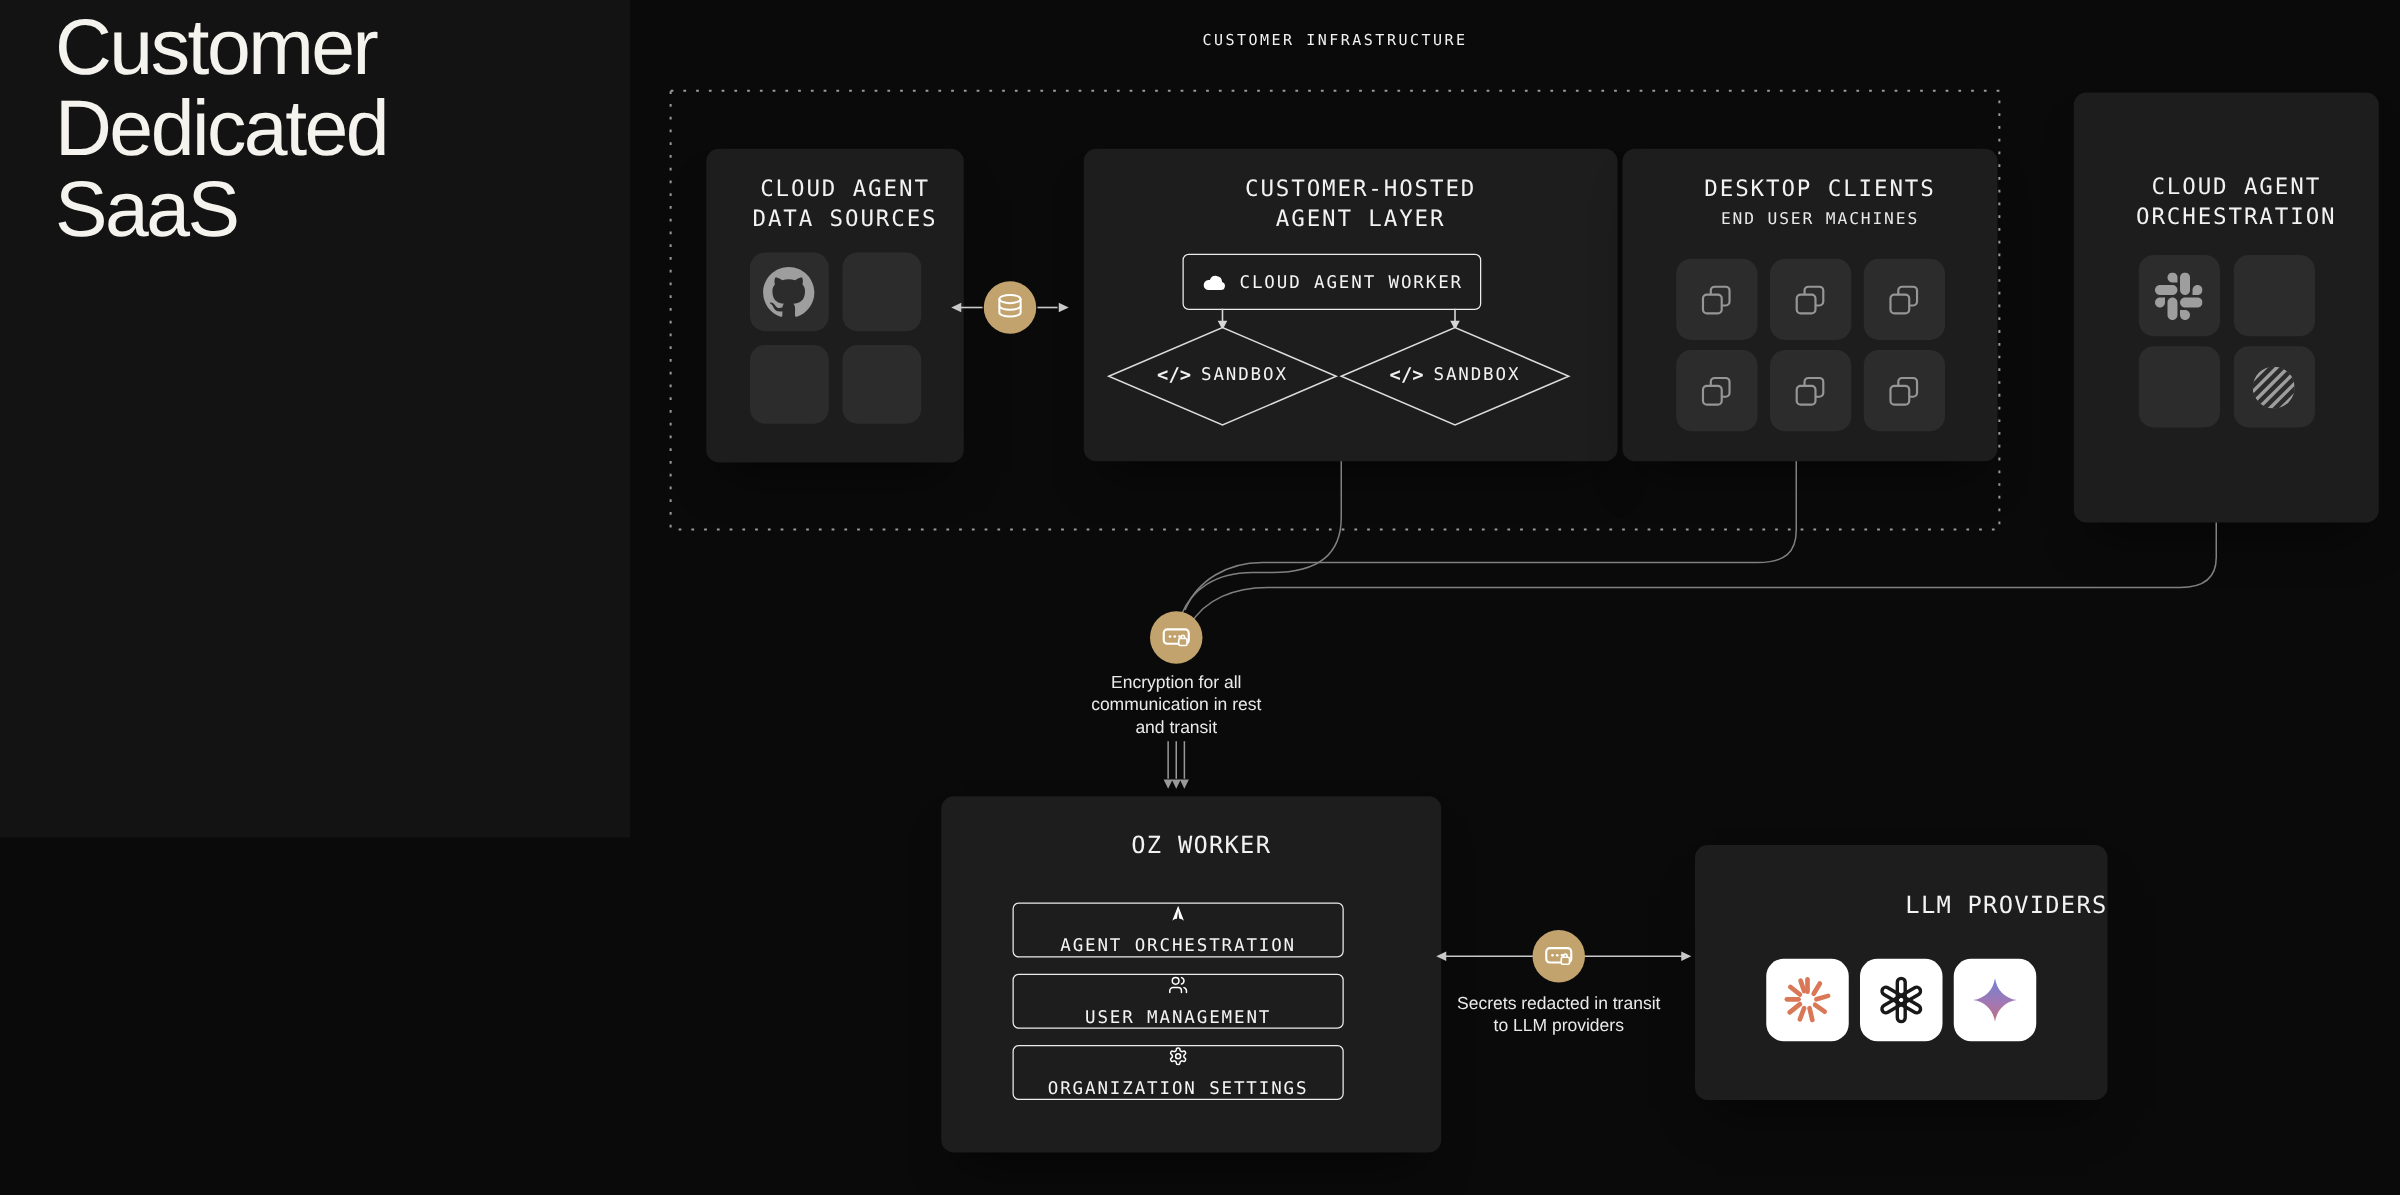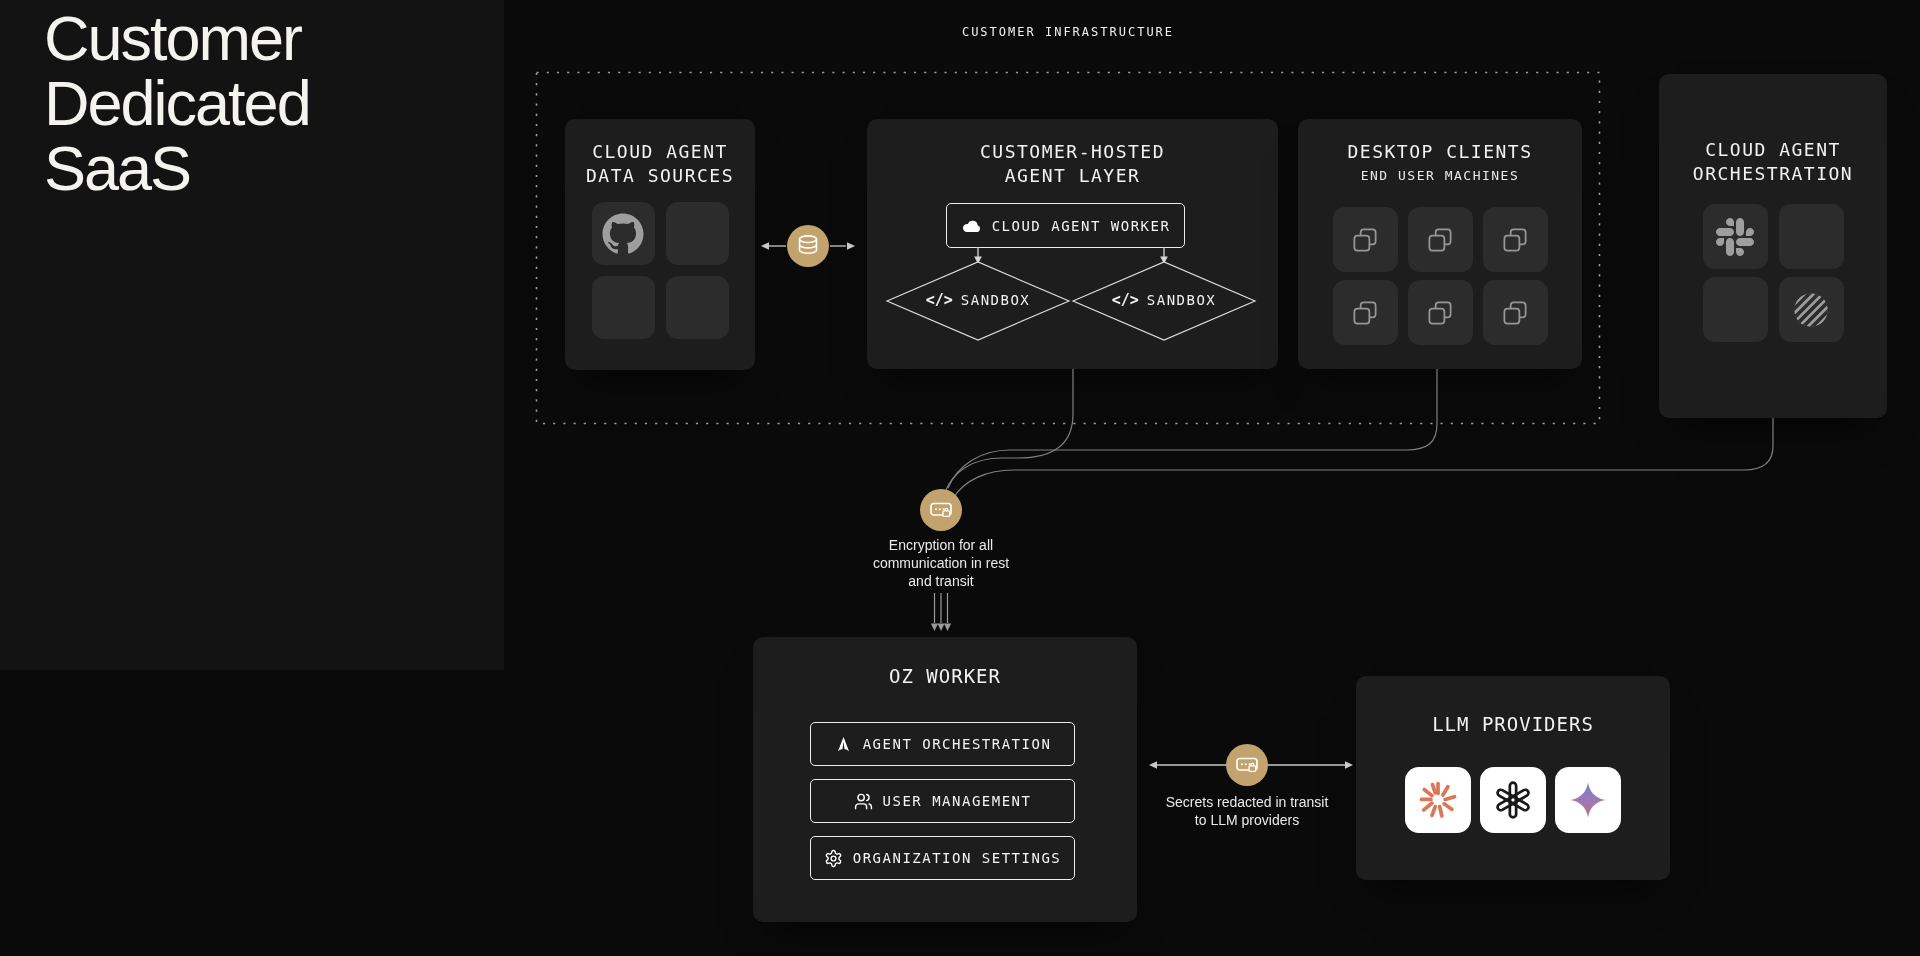--- a/index.html
+++ b/index.html
@@ -7,49 +7,49 @@
           font-family:"Liberation Sans",sans-serif;}
   
   .sidebar{position:absolute;left:0;top:0;width:504px;height:670px;background:#131313;}
   .side-title{position:absolute;left:44px;top:6px;margin:0;font-weight:500;
               font-size:63px;line-height:65px;letter-spacing:-2px;color:#f5f3ee;}
   
   .infra-header{position:absolute;left:536px;top:25px;width:1064px;text-align:center;
                 font-family:"DejaVu Sans Mono",monospace;font-size:12px;letter-spacing:2px;color:#f2f2f2;}
   
   .card{position:absolute;background:#1d1d1d;border-radius:10px;
-        box-shadow:0 24px 36px -16px rgba(0,0,0,.55);}
+        box-shadow:0 24px 36px -16px rgba(0,0,0,.55);padding-left:16px;}
   #card-ds{left:565px;top:119px;width:190px;height:251px;}
   #card-al{left:867px;top:119px;width:411px;height:250px;}
   #card-dc{left:1298px;top:119px;width:284px;height:250px;}
   #card-ig{left:1659px;top:74px;width:228px;height:344px;}
   #card-oz{left:753px;top:637px;width:384px;height:285px;}
   #card-llm{left:1356px;top:676px;width:314px;height:204px;}
   .card-title{margin-top:21px;text-align:center;font-family:"DejaVu Sans Mono",monospace;
               font-size:18px;line-height:24px;letter-spacing:1.5px;color:#f2f2f2;}
   #card-ig .card-title{margin-top:64px;}
   #card-oz .card-title{margin-top:27px;font-size:19px;letter-spacing:1px;}
-  #card-llm .card-title{margin-top:36px;font-size:19px;letter-spacing:1px;}
+  #card-llm .card-title{margin-top:36px;font-size:19px;letter-spacing:1px;text-align:right;}
   .card-subtitle{text-align:center;font-family:"DejaVu Sans Mono",monospace;font-size:13px;
                  letter-spacing:1.5px;color:#e9e9e9;margin-top:4px;}
   
   .tile-grid{position:absolute;left:0;right:0;display:grid;justify-content:center;}
   .tile{background:#2c2c2c;border-radius:12px;display:flex;align-items:center;justify-content:center;}
   #card-ds .tile-grid{top:83px;grid-template-columns:63px 63px;gap:11px;}
   #card-ds .tile{width:63px;height:63px;}
   #card-dc .tile-grid{top:88px;grid-template-columns:65px 65px 65px;gap:8px 10px;}
   #card-dc .tile{width:65px;height:65px;}
   #card-ig .tile-grid{top:130px;grid-template-columns:65px 65px;gap:8px 11px;}
   #card-ig .tile{width:65px;height:65px;}
   
   .pill{position:absolute;border:1px solid #ececec;border-radius:5px;background:transparent;
         display:flex;align-items:center;justify-content:center;gap:10px;
         font-family:"DejaVu Sans Mono",monospace;font-size:14px;letter-spacing:1.5px;color:#f4f4f4;}
   #worker-pill{left:79px;top:84px;width:237px;height:43px;}
-  .oz-pill{left:57px;width:263px;height:42px;}
+  .oz-pill{left:57px;width:263px;height:42px;flex-direction:column;}
   #oz-pill-0{top:85px}#oz-pill-1{top:142px}#oz-pill-2{top:199px}
   
   .llm-tiles{position:absolute;top:91px;left:0;right:0;display:flex;justify-content:center;gap:9px;}
   .llm-tile{width:66px;height:66px;background:#ffffff;border-radius:14px;
             display:flex;align-items:center;justify-content:center;}
   
   .overlay{position:absolute;left:0;top:0;pointer-events:none;}
   .sandbox-label{position:absolute;width:182px;top:291px;display:flex;align-items:center;
                  justify-content:center;gap:8px;font-family:"DejaVu Sans Mono",monospace;
                  font-size:14px;letter-spacing:1.5px;color:#f2f2f2;}

